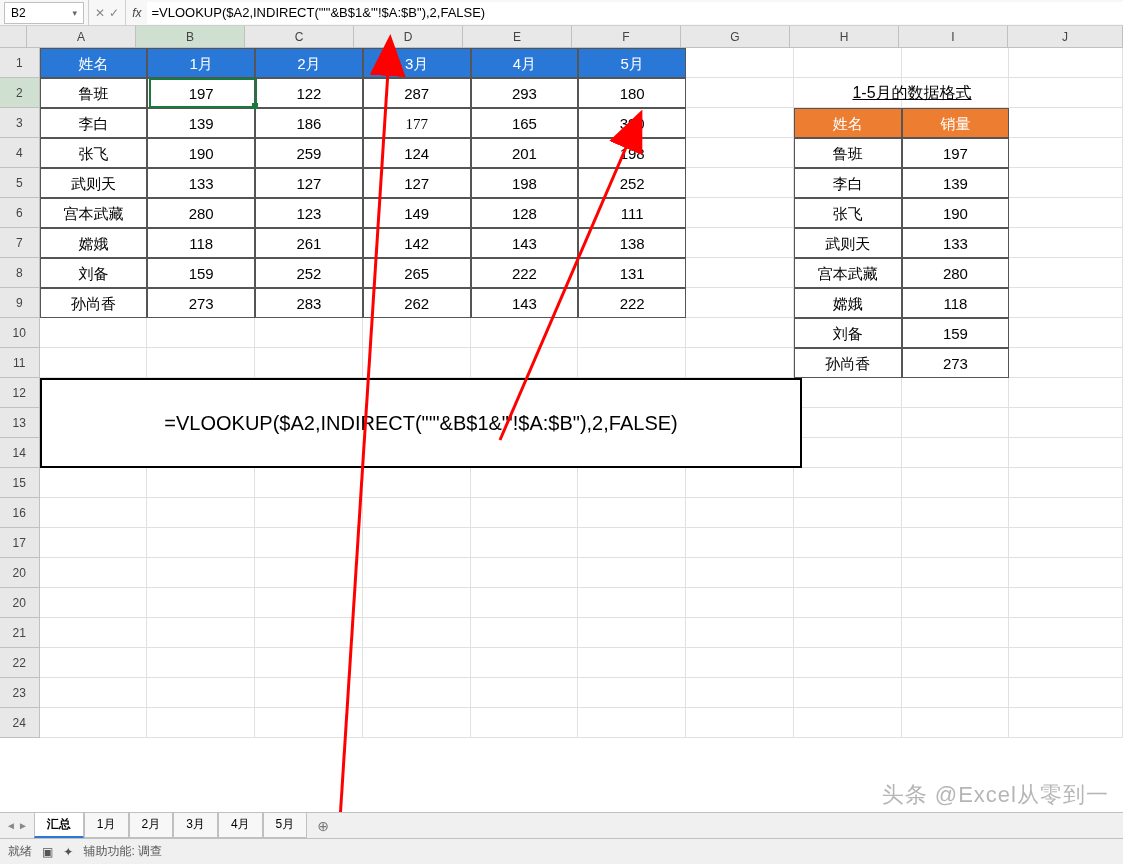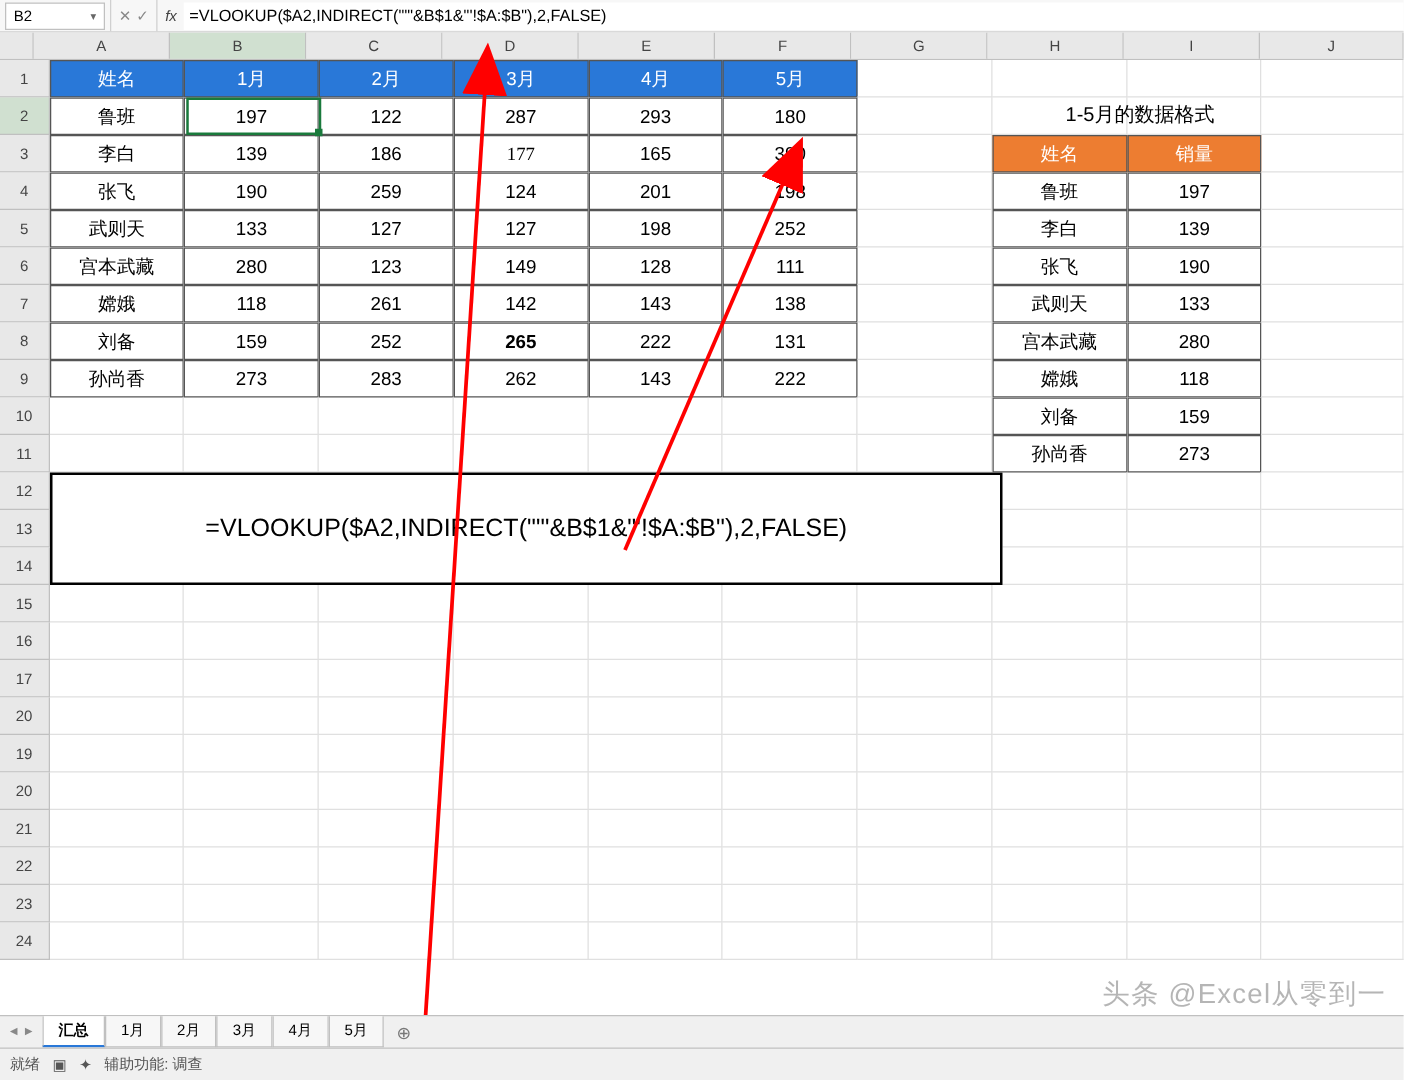--- a/index.html
+++ b/index.html
@@ -355,21 +355,21 @@
         <div class="cell" style="width: 109px;"></div>
         <div class="cell tcell" style="width: 109px;">武则天</div>
         <div class="cell tcell" style="width: 109px;">133</div>
         <div class="cell" style="width: 115px;"></div>
       </div>
       <div class="row">
         <div class="row-h">8</div>
         <div class="cell tcell" style="width: 109px;">刘备</div>
         <div class="cell tcell" style="width: 109px;">159</div>
         <div class="cell tcell" style="width: 109px;">252</div>
-        <div class="cell tcell" style="width: 109px; font-weight: bold;">265</div>
+        <div class="cell tcell" style="width: 109px;">265</div>
         <div class="cell tcell" style="width: 109px;">222</div>
         <div class="cell tcell" style="width: 109px;">131</div>
         <div class="cell" style="width: 109px;"></div>
         <div class="cell tcell" style="width: 109px;">宫本武藏</div>
         <div class="cell tcell" style="width: 109px;">280</div>
         <div class="cell" style="width: 115px;"></div>
       </div>
       <div class="row">
         <div class="row-h">9</div>
         <div class="cell tcell" style="width: 109px;">孙尚香</div>
@@ -494,33 +494,20 @@
         <div class="cell" style="width: 109px;"></div>
         <div class="cell" style="width: 109px;"></div>
         <div class="cell" style="width: 109px;"></div>
         <div class="cell" style="width: 109px;"></div>
         <div class="cell" style="width: 109px;"></div>
         <div class="cell" style="width: 109px;"></div>
         <div class="cell" style="width: 109px;"></div>
         <div class="cell" style="width: 115px;"></div>
       </div>
       <div class="row">
-        <div class="row-h">19</div>
-        <div class="cell" style="width: 109px;"></div>
-        <div class="cell" style="width: 109px;"></div>
-        <div class="cell" style="width: 109px;"></div>
-        <div class="cell" style="width: 109px;"></div>
-        <div class="cell" style="width: 109px;"></div>
-        <div class="cell" style="width: 109px;"></div>
-        <div class="cell" style="width: 109px;"></div>
-        <div class="cell" style="width: 109px;"></div>
-        <div class="cell" style="width: 109px;"></div>
-        <div class="cell" style="width: 115px;"></div>
-      </div>
-      <div class="row">
         <div class="row-h">20</div>
         <div class="cell" style="width: 109px;"></div>
         <div class="cell" style="width: 109px;"></div>
         <div class="cell" style="width: 109px;"></div>
         <div class="cell" style="width: 109px;"></div>
         <div class="cell" style="width: 109px;"></div>
         <div class="cell" style="width: 109px;"></div>
         <div class="cell" style="width: 109px;"></div>
         <div class="cell" style="width: 109px;"></div>
         <div class="cell" style="width: 109px;"></div>
@@ -571,21 +558,21 @@
         <div class="cell" style="width: 109px;"></div>
         <div class="cell" style="width: 109px;"></div>
         <div class="cell" style="width: 109px;"></div>
         <div class="cell" style="width: 109px;"></div>
         <div class="cell" style="width: 109px;"></div>
         <div class="cell" style="width: 109px;"></div>
         <div class="cell" style="width: 109px;"></div>
         <div class="cell" style="width: 109px;"></div>
         <div class="cell" style="width: 115px;"></div>
       </div>
-      <div class="side-title" style="position: absolute; left: 803px; top: 30px; width: 218px; line-height: 30px;">1-5月的数据格式</div>
+      <div class="side-title" style="position: absolute; left: 803px; top: 30px; width: 218px; line-height: 30px; text-decoration: underline;">1-5月的数据格式</div>
     </div>
 
   <div class="active-cell-border" style="left:149px; top:52px; width:108px; height:30px;">
     <div class="active-cell-handle"></div>
   </div>
 
   <div class="formula-box" style="left:40px; top:352px; width:762px; height:90px;">
     <span>=VLOOKUP($A2,INDIRECT("'"&amp;B$1&amp;"'!$A:$B"),2,FALSE)</span>
   </div>
 </div>

